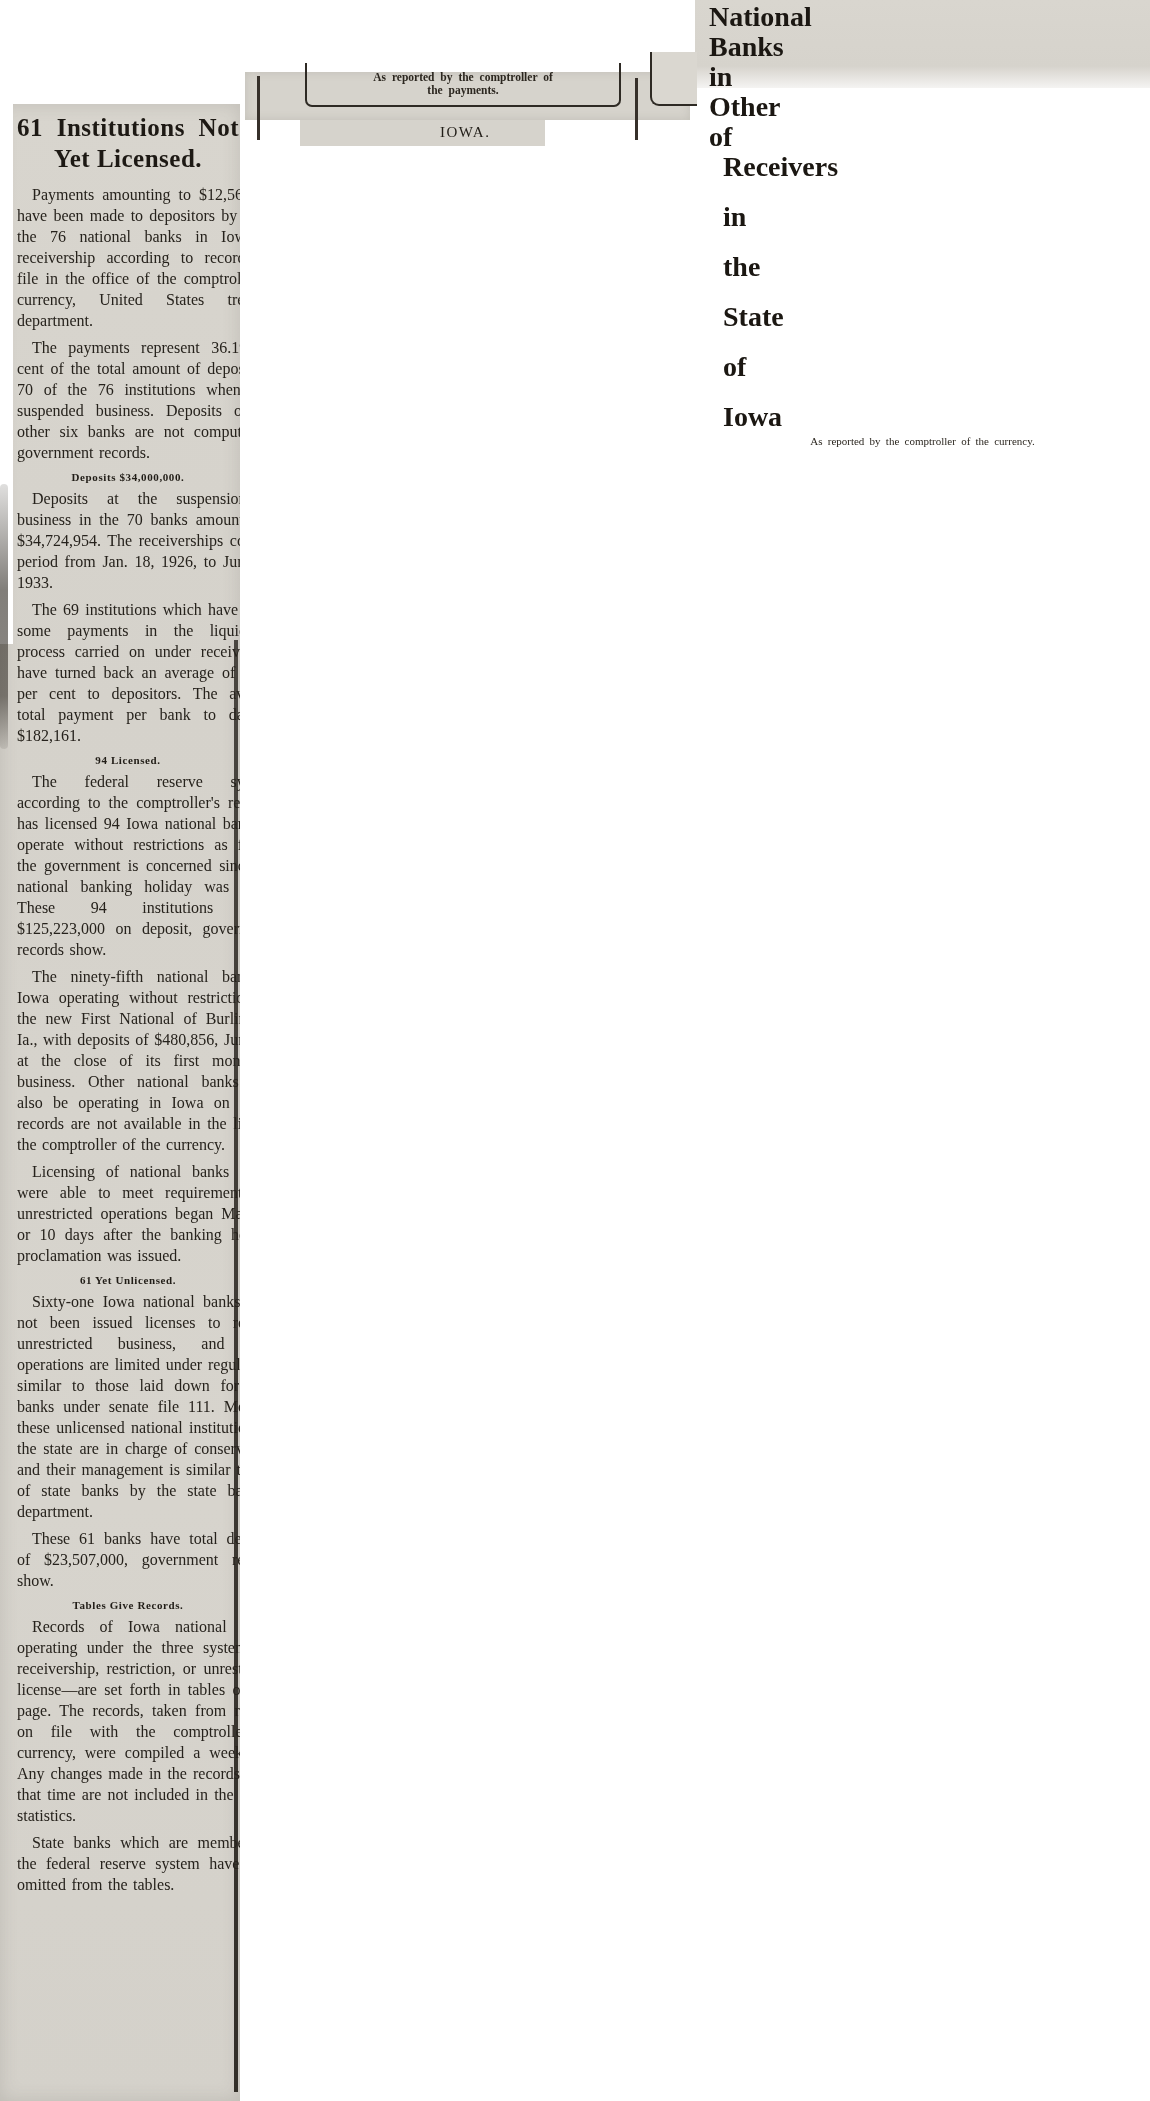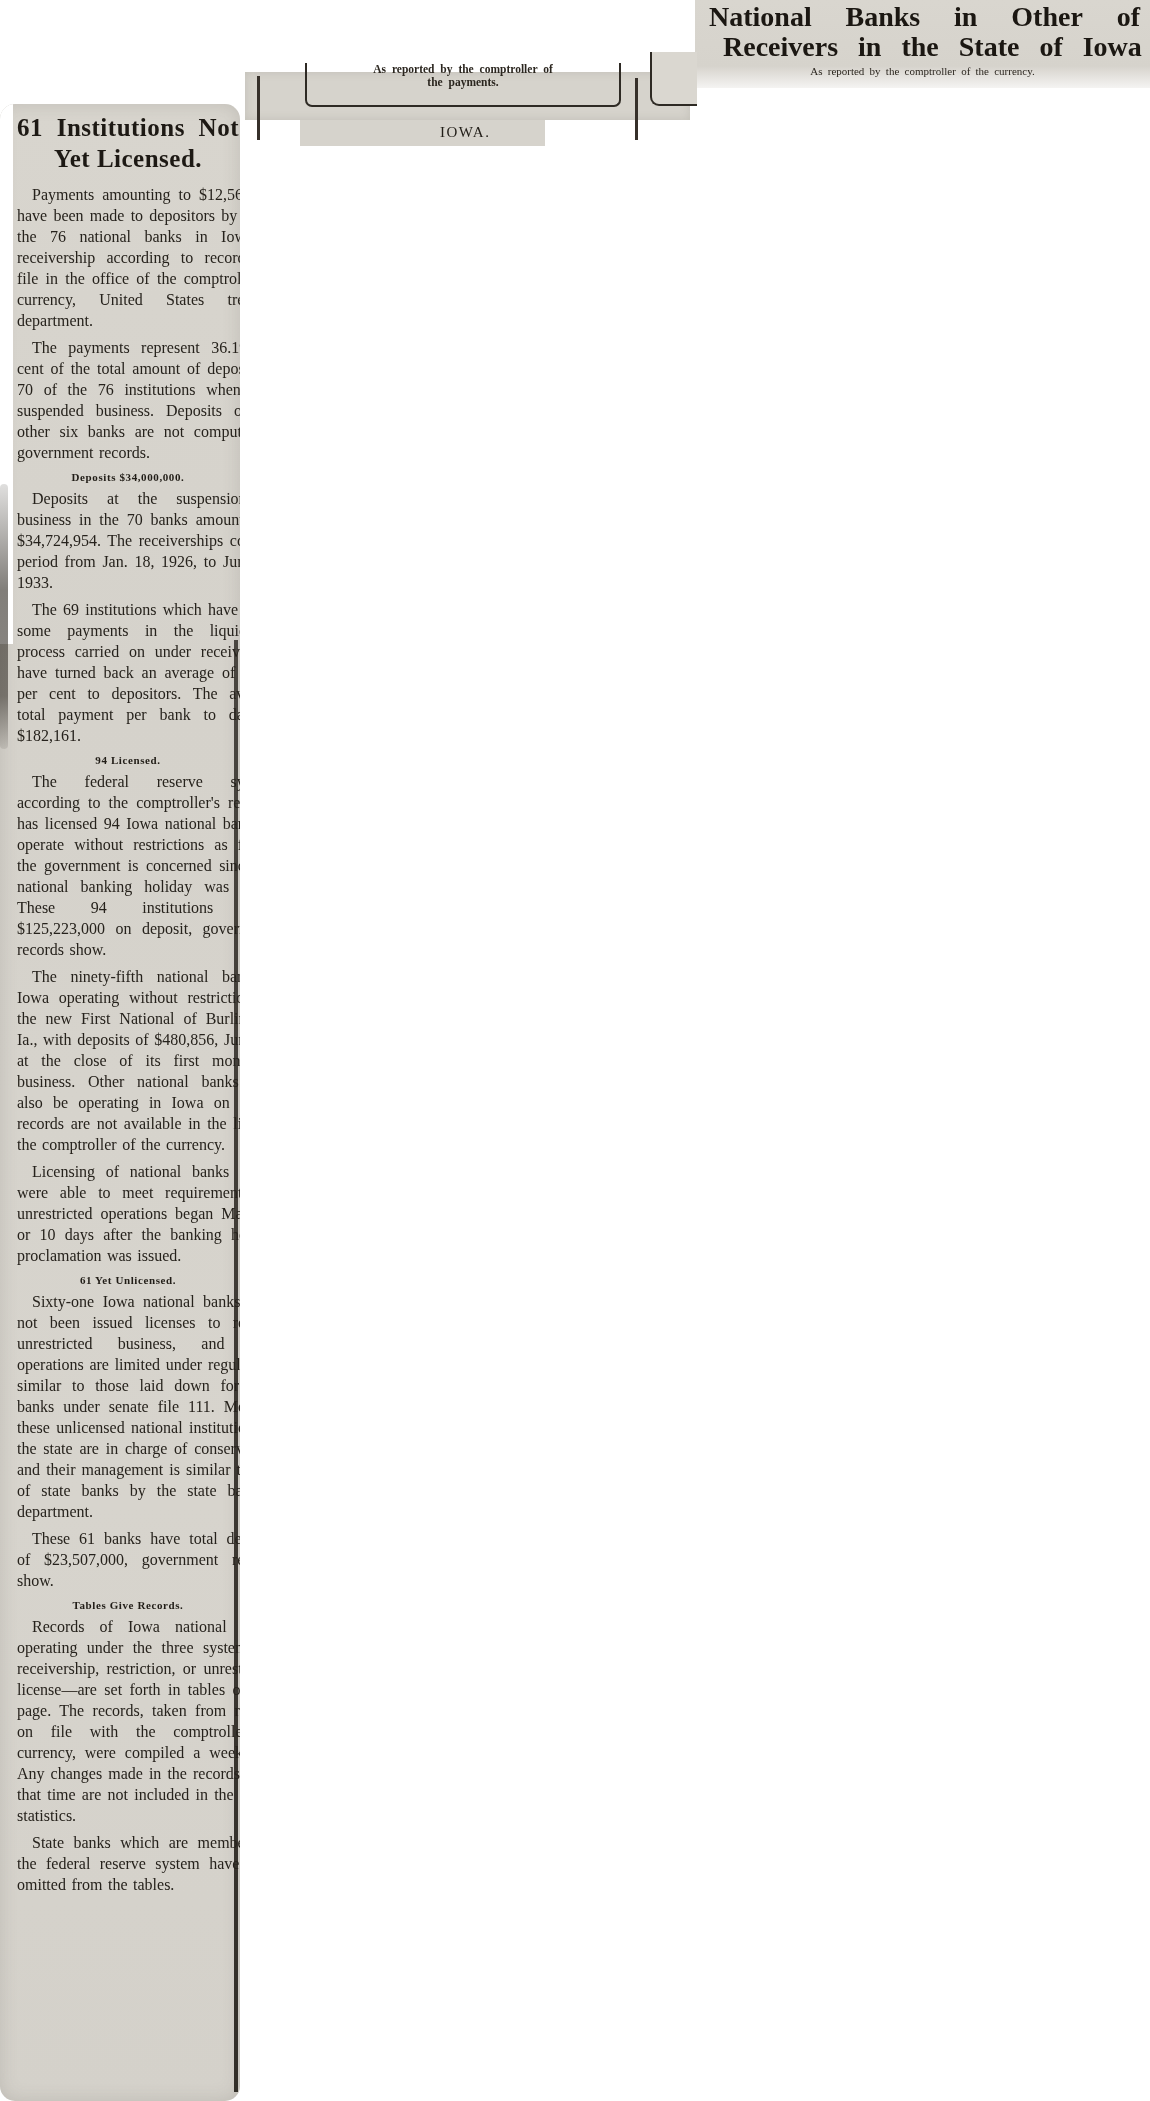--- a/index.html
+++ b/index.html
@@ -2,21 +2,21 @@
 <html><head>
 <meta charset="utf-8">
 <style>
   html,body{margin:0;padding:0;background:#ffffff;}
   #page{position:relative;width:1150px;height:2101px;background:#ffffff;overflow:hidden;
         font-family:"Liberation Serif","DejaVu Serif",serif;color:#26221c;}
 
   
   .article-column{position:absolute;left:0;top:104px;width:240px;height:1997px;
     background:linear-gradient(180deg,#d8d5ce 0%,#d5d2cb 30%,#d7d4cd 70%,#d4d1ca 100%);
-    overflow:hidden;box-shadow:inset 0 0 18px rgba(90,85,75,.18);border-radius:15px;}
+    overflow:hidden;box-shadow:inset 0 0 18px rgba(90,85,75,.18);}
   .scan-white-strip{position:absolute;left:0;top:0;width:13px;height:540px;background:#ffffff;}
   .scan-dark-streak{position:absolute;left:0;top:380px;width:8px;height:265px;
     background:linear-gradient(180deg,rgba(45,40,33,.15),rgba(45,40,33,.6) 40%,rgba(45,40,33,.55) 80%,rgba(45,40,33,.1));
     border-radius:4px;}
   .column-right-rule{position:absolute;left:234px;top:536px;width:4px;height:1452px;
     background:linear-gradient(180deg,rgba(30,26,20,.75),rgba(30,26,20,.88));}
   .article-inner{position:absolute;left:17px;top:6px;width:262px;}
   .article-headline{font-weight:bold;font-size:25px;line-height:31px;letter-spacing:.5px;
     color:#1d1914;width:222px;margin:2px 0 10px 0;}
   .headline-l1{display:flex;justify-content:space-between;}
@@ -28,36 +28,36 @@
 
   
   .caption-fragment{position:absolute;left:245px;top:50px;width:445px;height:96px;}
   .frag-gray-a{position:absolute;left:0;top:22px;width:445px;height:48px;background:#d6d3cc;
     box-shadow:inset 0 0 10px rgba(90,85,75,.15);}
   .frag-gray-b{position:absolute;left:55px;top:70px;width:245px;height:26px;background:#d6d3cc;}
   .frag-vrule-left{position:absolute;left:12px;top:26px;width:3px;height:64px;background:#36302a;}
   .caption-box{position:absolute;left:60px;top:13px;width:312px;height:42px;
     border-left:2.5px solid #2e2a24;border-right:2.5px solid #2e2a24;border-bottom:2.5px solid #2e2a24;
     border-bottom-left-radius:7px;border-bottom-right-radius:7px;
-    display:flex;flex-direction:column;align-items:center;}
+    display:flex;flex-direction:column;justify-content:center;align-items:center;}
   .caption-box .cap-line{font-size:11.5px;font-weight:bold;line-height:13px;color:#2b261f;
     word-spacing:3px;text-align:center;}
   .frag-vrule-mid{position:absolute;left:390px;top:28px;width:3px;height:62px;background:#36302a;}
   .frag-box2-corner{position:absolute;left:405px;top:2px;width:45px;height:52px;
     border-left:2.5px solid #2e2a24;border-bottom:2.5px solid #2e2a24;
     border-bottom-left-radius:9px;background:#dad7d0;}
   .iowa-label{position:absolute;left:195px;top:74px;font-size:15px;font-weight:normal;
     letter-spacing:1.5px;color:#211d17;}
 
   
   .headline-block{position:absolute;left:695px;top:0;width:455px;height:88px;
     background:linear-gradient(180deg,#d9d6cf 0%,#d6d3cc 75%,rgba(214,211,204,.25) 100%);
     padding-top:2px;box-sizing:border-box;}
   .big-head-line{font-weight:bold;color:#1b1712;font-size:28px;line-height:30px;
-    padding:0 10px 0 14px;}
+    padding:0 10px 0 14px;flex-direction:column;}
   .big-head-l1{display:flex;justify-content:space-between;}
   .big-head-l2{display:flex;justify-content:space-between;padding:0 24px 0 28px;gap:20px;}
   .head-subtitle{font-size:11px;font-weight:normal;text-align:center;color:#2b261f;
     word-spacing:2.5px;margin-top:3px;}
 </style>
 </head>
 <body>
 
 <div id="page">
 

